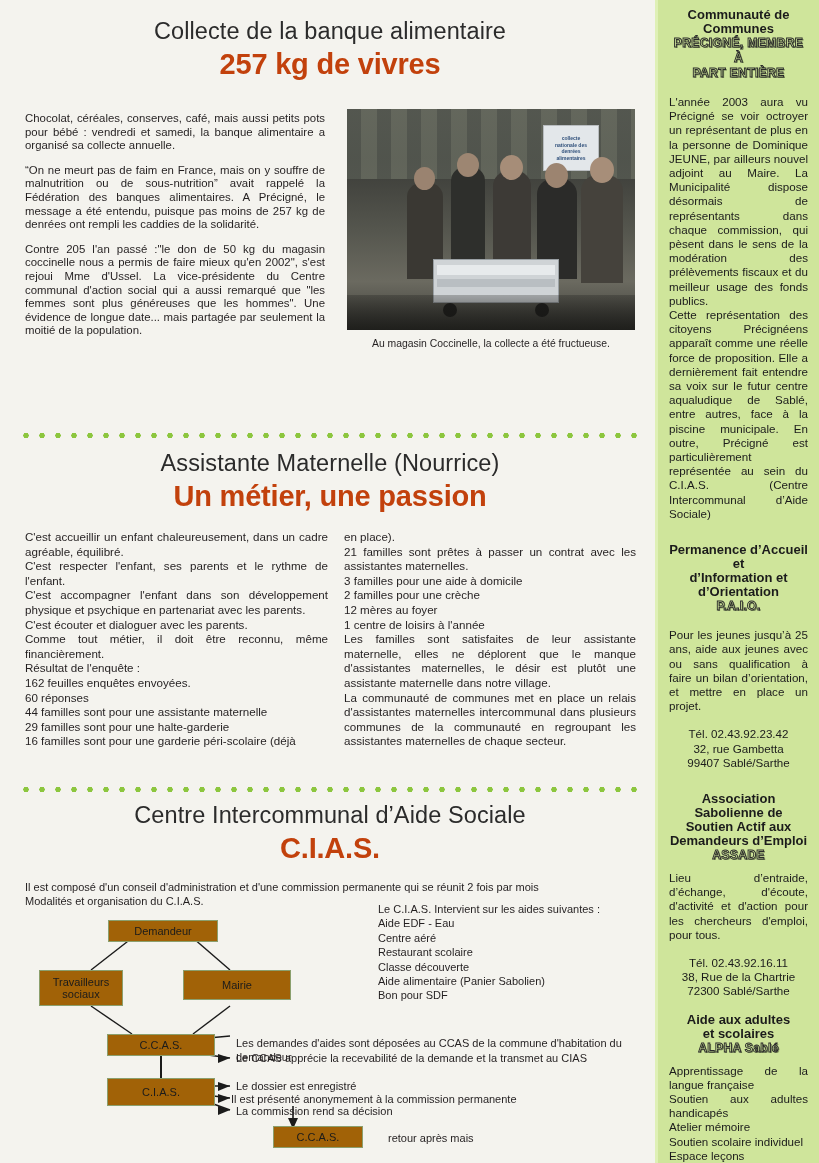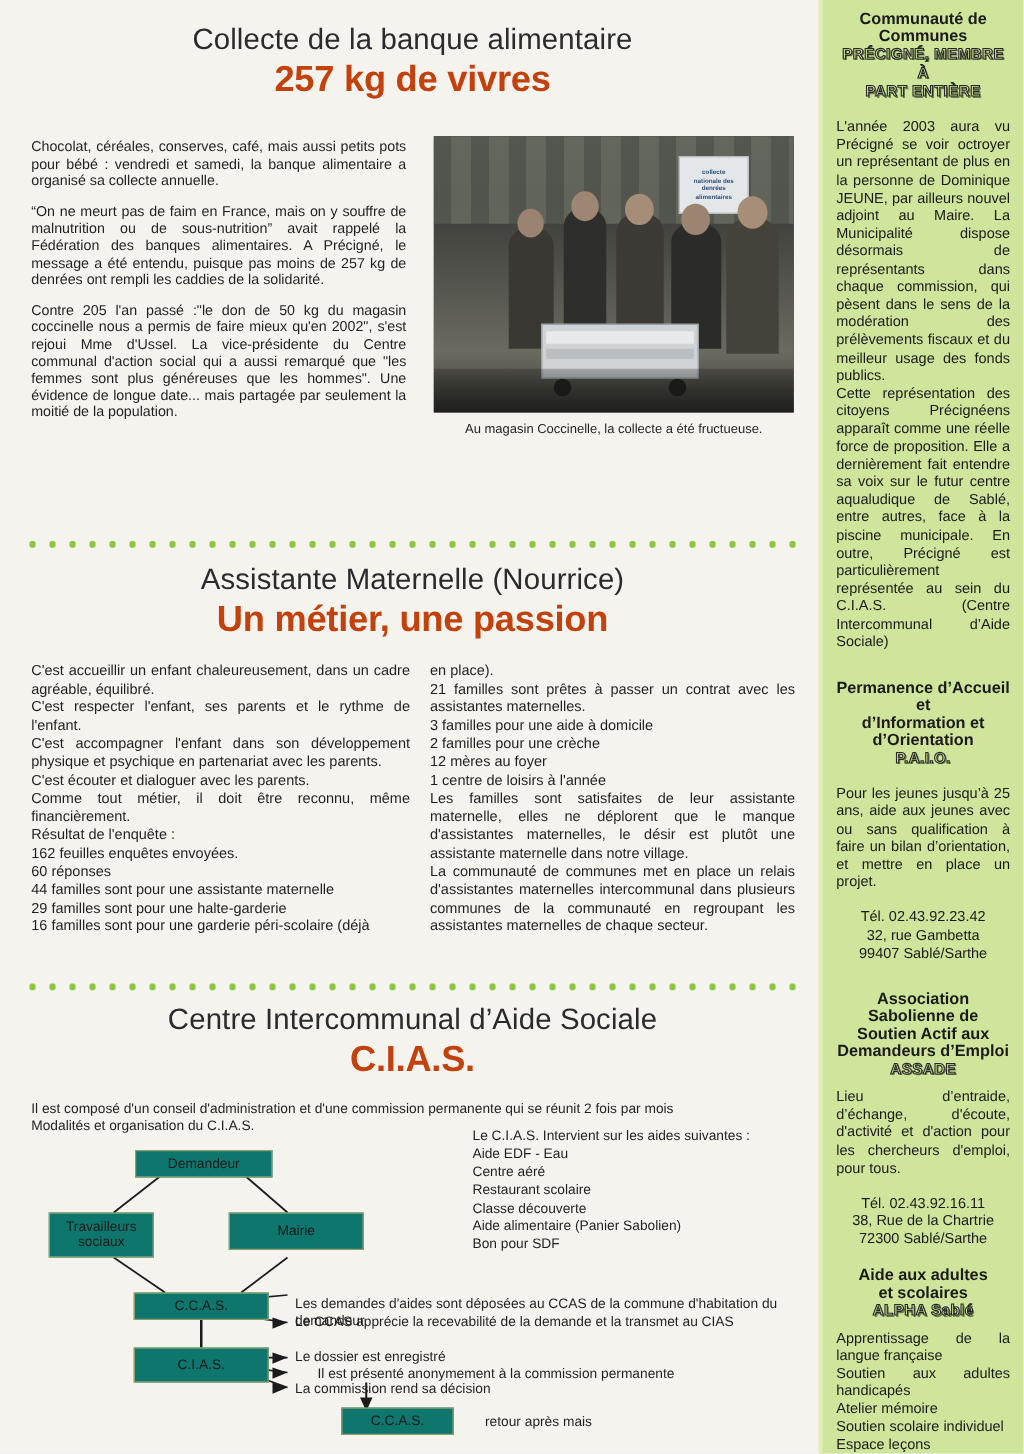--- a/index.html
+++ b/index.html
@@ -123,21 +123,21 @@
 
   
   #diagram {
     position: absolute;
     left: 25px; top: 908px;
     width: 610px; height: 245px;
   }
   #diagram svg { position: absolute; left: 0; top: 0; }
   .dbox {
     position: absolute;
-    background: #0f766e;
+    background: #a16207;
     border: 1px solid #8b9f6d;
     color: #1b1b1b;
     font-size: 11px;
     display: flex;
     align-items: center;
     justify-content: center;
     text-align: center;
     line-height: 12.5px;
   }
   .arrow-note {
@@ -297,21 +297,21 @@
 sociaux</div>
       <div class="dbox" style="left:158px;top:62px;width:108px;height:30px;">Mairie</div>
       <div class="dbox" style="left:82px;top:126px;width:108px;height:22px;">C.C.A.S.</div>
       <div class="dbox" style="left:82px;top:170px;width:108px;height:28px;">C.I.A.S.</div>
       <div class="dbox" style="left:248px;top:218px;width:90px;height:22px;">C.C.A.S.</div>
 
       <div class="arrow-note" style="left:211px;top:128px;width:390px;">Les demandes d'aides sont déposées au CCAS de la commune d'habitation du demandeur.</div>
       <div class="arrow-note" style="left:211px;top:143px;width:390px;">Le CCAS apprécie la recevabilité de la demande et la transmet au CIAS</div>
 
       <div class="arrow-note" style="left:211px;top:171px;width:390px;">Le dossier est enregistré</div>
-      <div class="arrow-note" style="left:229px;top:184px;width:390px;">Il est présenté anonymement à la commission permanente</div>
+      <div class="arrow-note" style="left:206px;top:184px;width:390px;">Il est présenté anonymement à la commission permanente</div>
       <div class="arrow-note" style="left:211px;top:196px;width:390px;">La commission rend sa décision</div>
 
       <div class="arrow-note" style="left:363px;top:223px;">retour après mais</div>
     </div>
   </div>
 
   <div id="sidebar">
 
     <div>
       <div class="sb-title">Communauté de</div>

